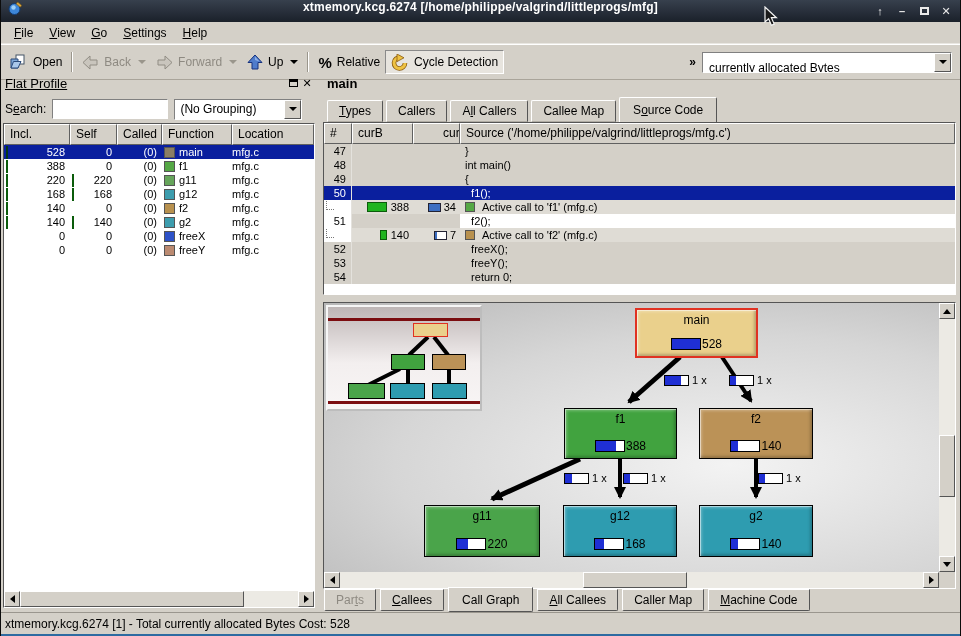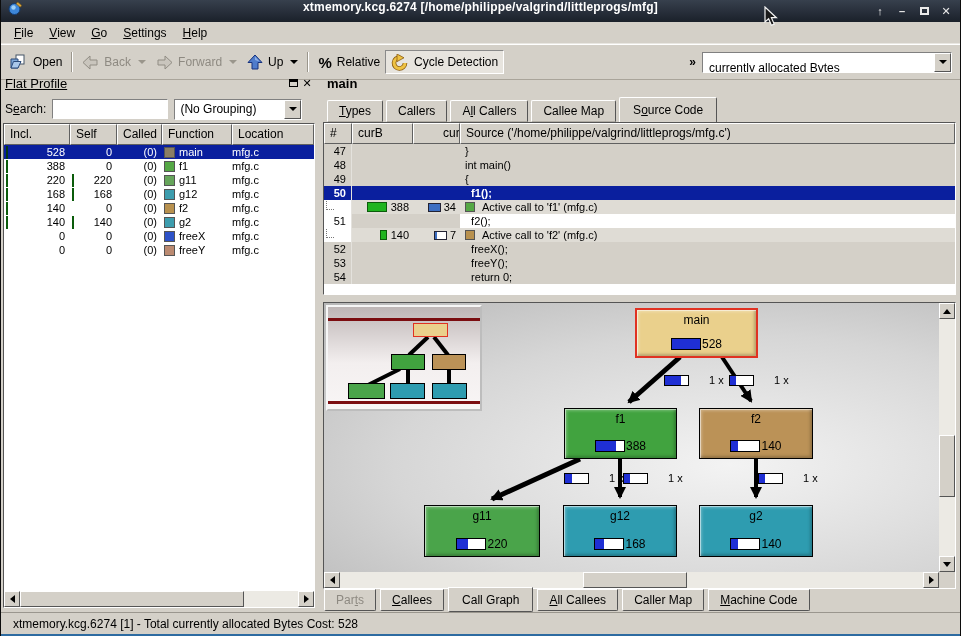--- a/index.html
+++ b/index.html
@@ -80,21 +80,21 @@
   .srchead{display:flex;height:21px;}
   .sc-c0{width:28px;}.sc-c1{width:61px;}.sc-c2{width:47px;padding-left:29px;}.sc-c3{flex:1;}
   .srcrow{display:flex;height:14px;font-size:11px;align-items:center;}
   .srcrow .cell{height:100%;}
   .srcrow .c0{width:28px;justify-content:flex-end;padding-right:5px;border-right:1px solid #e4e2dd;}
   .srcrow .c1{width:61px;justify-content:flex-end;padding-right:4px;position:relative;}
   .srcrow .c2{width:47px;justify-content:flex-end;padding-right:4px;position:relative;}
   .srcrow .c3{flex:1;padding-left:5px;white-space:pre;}
   .srcrow.code .cell{background:#d4d0c8;}
   .srcrow.selline{background:#0a1f9e;color:#fff;}
-  .srcrow.selline .cell{background:transparent;font-weight:bold;}
+  .srcrow.selline .cell{background:transparent;}
   .srcrow.call .cell{background:#dfdcd5;}
   .srcrow.call .c0{background:#fff;justify-content:flex-start;padding-left:2px;}
   .srcrow.white .c0,.srcrow.white .c3{background:#fff;}
   .srcrow.white .c1,.srcrow.white .c2{background:#d4d0c8;}
   .treeglyph{width:8px;height:9px;border-left:1px dotted #777;border-bottom:1px dotted #777;margin-top:-3px;}
   .mbar{height:10px;border:1px solid #0b5c0b;background:#1fb41f;margin-right:4px;}
   .bbar{height:9px;background:#fff;border:1px solid #223;margin-right:3px;position:relative;}
   .bbar i{display:block;height:100%;background:#3d6fc2;}
   .srcsq{width:10px;height:10px;border:1px solid #555;margin-right:7px;flex:none;}
   
@@ -103,21 +103,21 @@
   .gcanvas{position:absolute;left:0;top:0;right:16px;bottom:16px;overflow:hidden;
     background:radial-gradient(ellipse 130% 115% at 66% 60%, #f3f3f3 0%, #d6d6d6 42%, #9b9b9b 100%);}
   .gnode{position:absolute;border:1px solid #000;
     box-shadow:inset 1px 1px 0 rgba(255,255,255,.5), inset -2px -2px 3px rgba(0,0,0,.22), inset 2px 2px 3px rgba(255,255,255,.28);}
   .gnode .nm{text-align:center;font-size:12px;padding-top:3px;}
   .gnode .vrow{position:absolute;left:0;right:0;bottom:5px;display:flex;align-items:center;justify-content:center;gap:1px;}
   .nbar{width:30px;height:12px;background:#fff;border:1px solid #000;}
   .nbar i{display:block;height:100%;background:#1f2fd4;}
   .gnode .val{font-size:12px;}
   .gnode.main{border:2px solid #e03222;}
-  .elabel{position:absolute;display:flex;align-items:center;gap:20px;font-size:11px;}
+  .elabel{position:absolute;display:flex;align-items:center;gap:3px;font-size:11px;}
   .ebar{width:25px;height:11px;background:#fff;border:1px solid #000;}
   .ebar i{display:block;height:100%;background:#1f2fd4;}
   .minimap{position:absolute;left:2px;top:2px;width:156px;height:106px;
     border:2px solid #f6f6f6;border-right-color:#bdbdbd;border-bottom-color:#bdbdbd;
     background:linear-gradient(#beb6b6,#f3efef 55%,#f8f5f5);}
   .redline{position:absolute;left:0;right:0;height:3px;background:#7b0d10;}
   .mini{position:absolute;border:1px solid #000;}
   .mini.mainm{border:1px solid #e03222;}
   
   .sb{position:absolute;background:#eceae4;}
@@ -131,21 +131,21 @@
   .thumb{position:absolute;background:#d4d0c8;border:1px solid;border-color:#fff #555 #555 #fff;}
   .vsb{right:0;top:0;width:16px;bottom:16px;}
   .hsb{left:0;bottom:0;height:16px;right:16px;}
   .sbcorner{position:absolute;right:0;bottom:0;width:16px;height:16px;background:#d4d0c8;}
   
   .tabsbottom{position:absolute;left:323px;top:589px;height:23px;display:flex;align-items:flex-start;}
   .tabsbottom .tab{border-radius:0 0 2px 2px;border-color:#fff #555 #555 #fff;margin-right:4px;}
   .tabsbottom .tab.active{top:-2px;padding:5px 13px 4px;}
   
   .statusbar{position:absolute;left:0;right:0;top:612px;height:22px;background:#d4d0c8;
-    border-top:1px solid #9a968e;display:flex;align-items:center;padding:0 12px;font-size:12px;}
+    border-top:1px solid #9a968e;display:flex;align-items:center;padding:0 4px;font-size:12px;}
   .winbottom{position:absolute;left:0;right:0;bottom:0;height:2px;background:#2d6ba1;}
   .cursor{position:absolute;left:763px;top:6px;z-index:50;}
 </style>
 </head>
 <body>
 
 <div class="window">
 
   <div class="titlebar">
     <svg class="appicon" viewBox="0 0 16 16">

